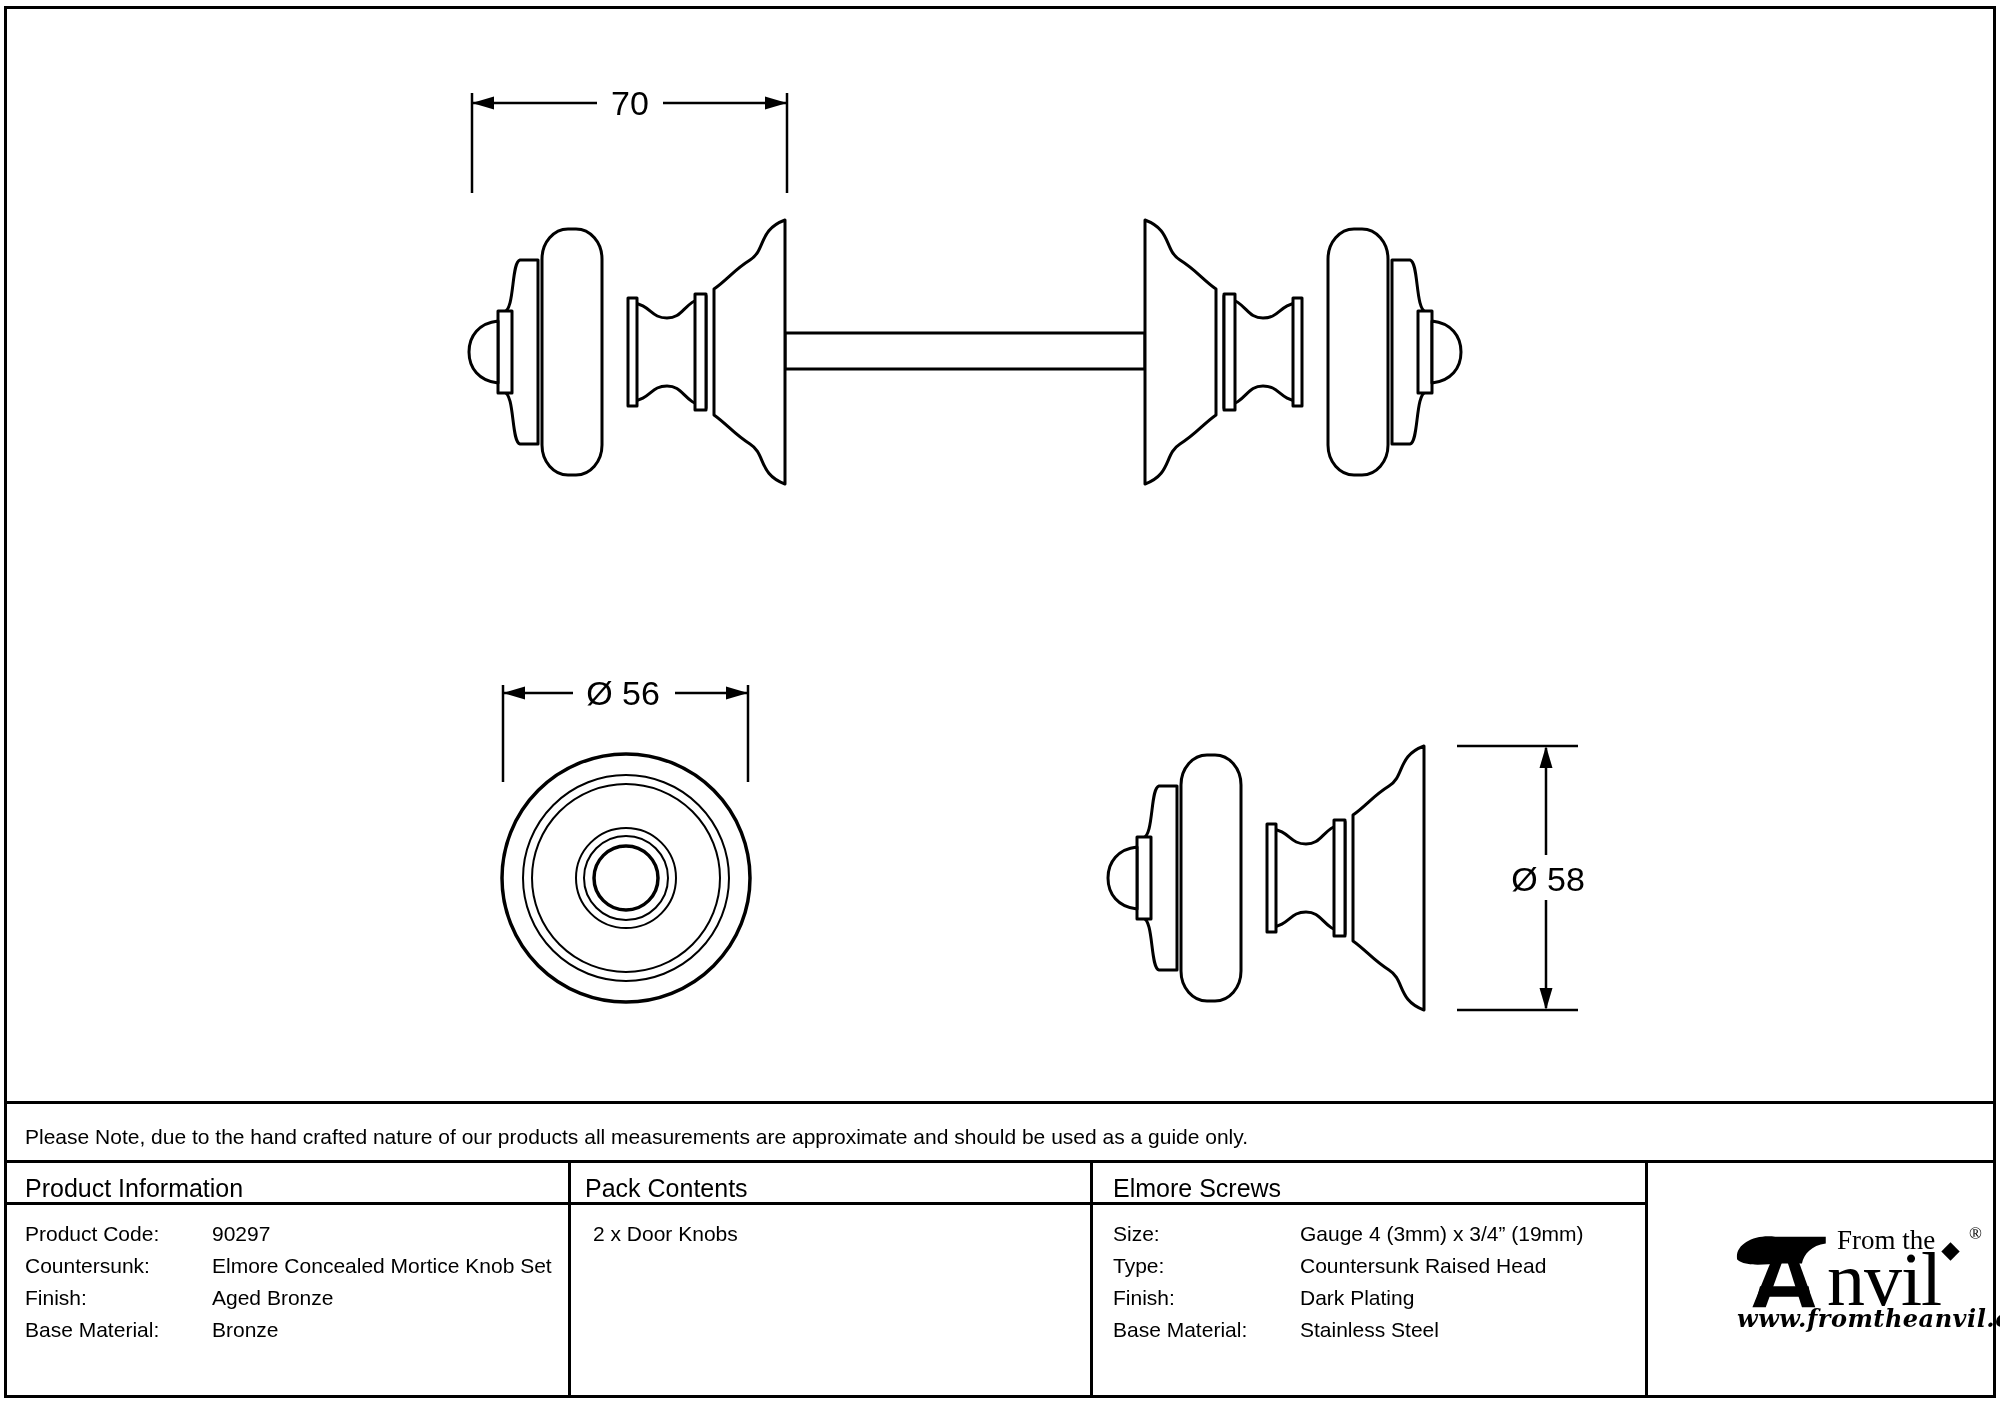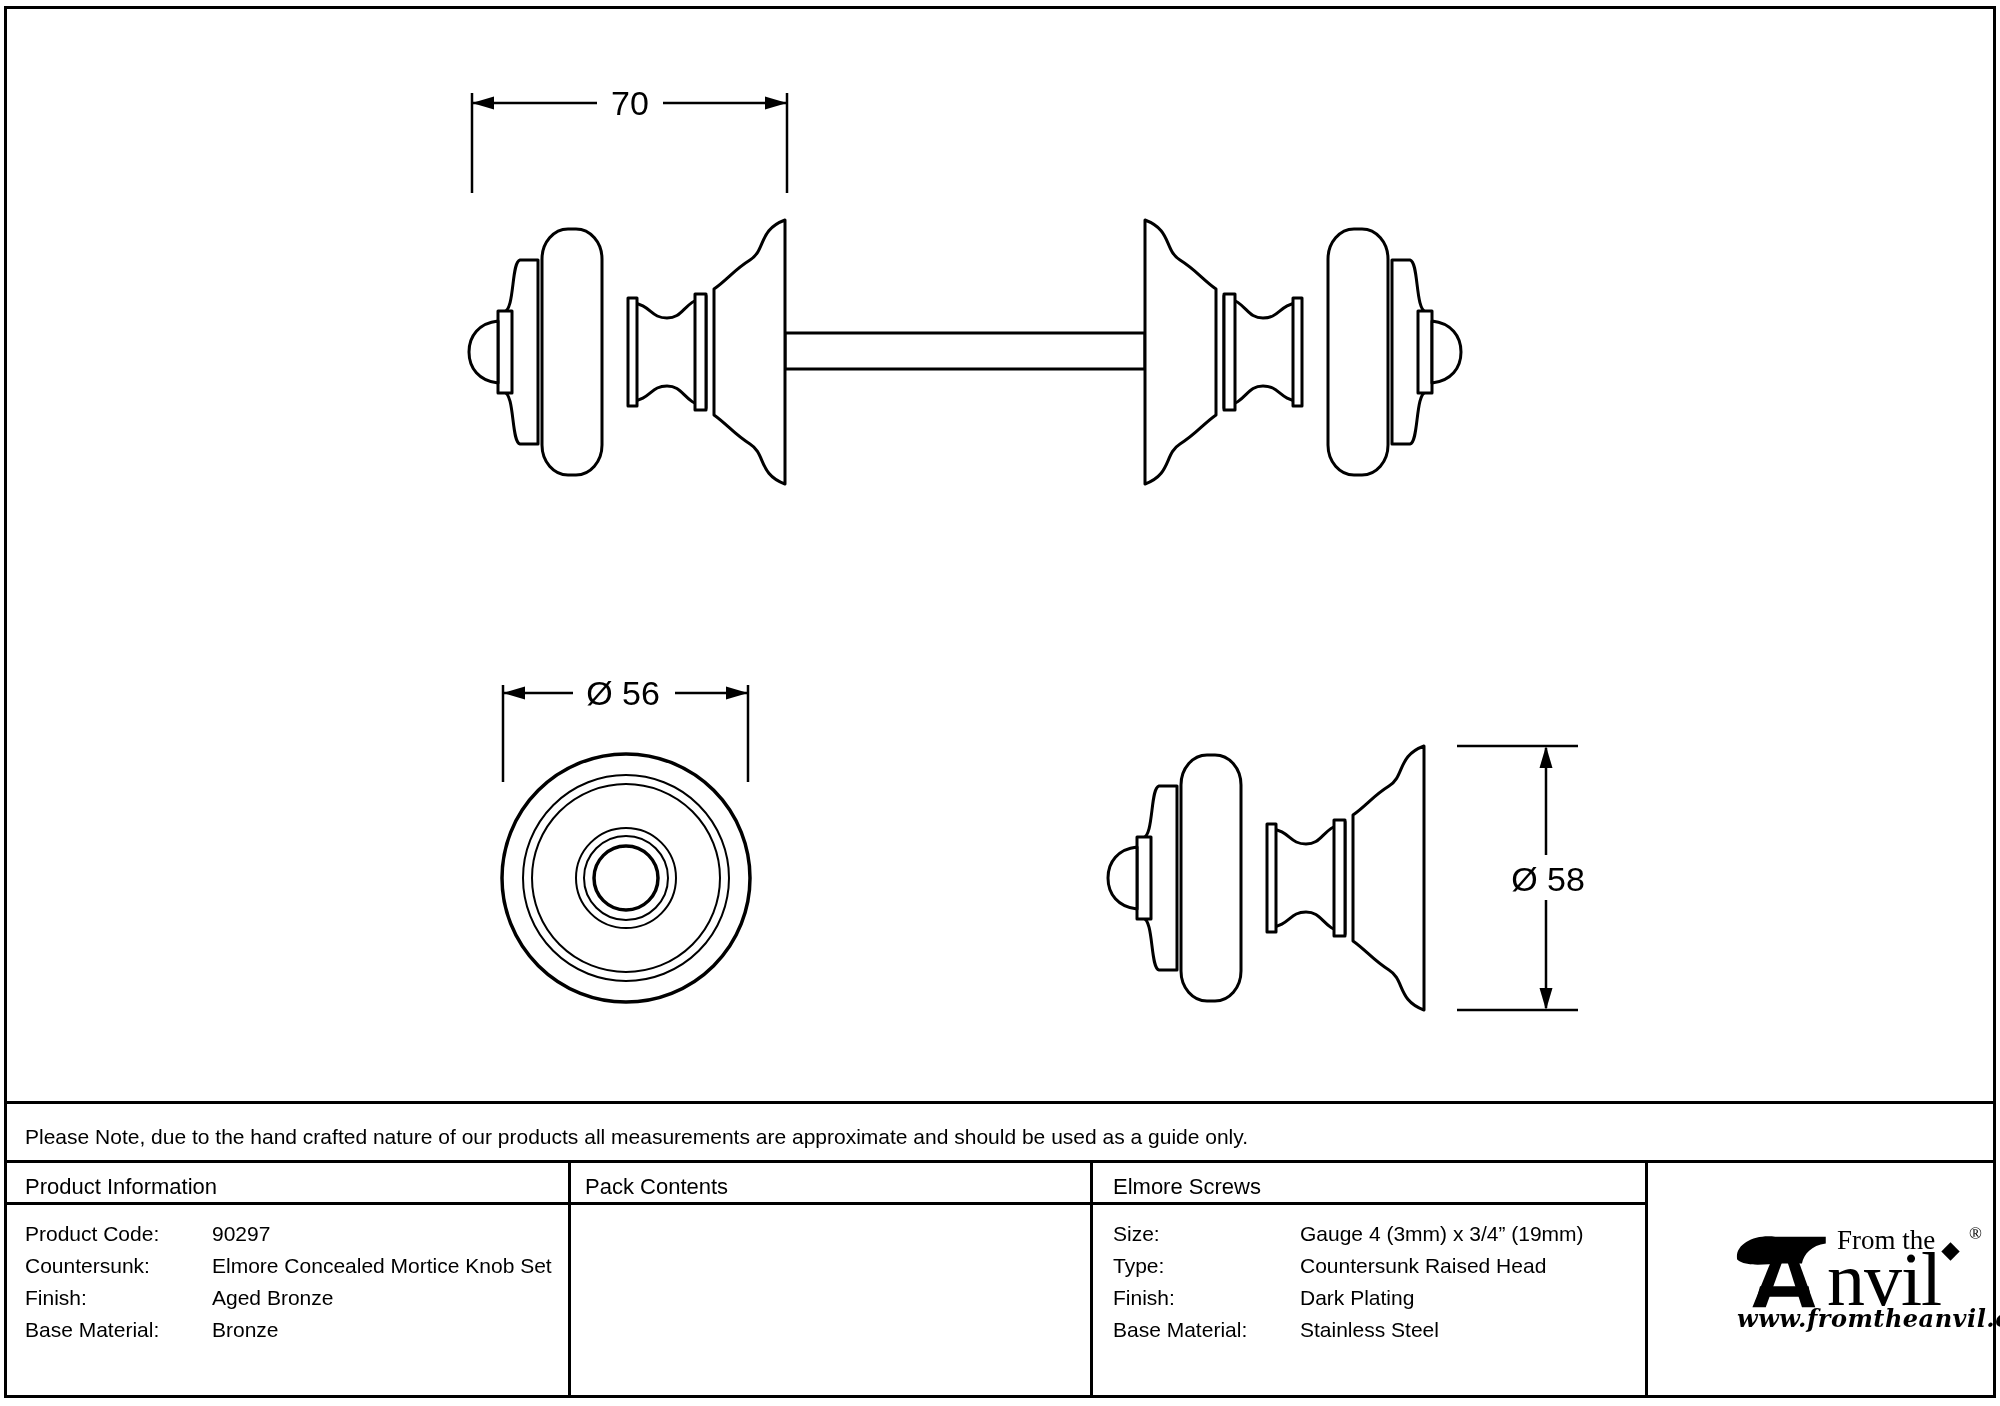--- a/index.html
+++ b/index.html
@@ -1,20 +1,20 @@
 <!DOCTYPE html>
 <html><head>
 <meta charset="utf-8">
 <style>
   html,body{margin:0;padding:0;background:#fff;}
   body{width:2000px;height:1406px;position:relative;font-family:"Liberation Sans",sans-serif;color:#000;overflow:hidden;}
   .abs{position:absolute;}
   #frame{left:4px;top:6px;width:1986px;height:1386px;border:3px solid #000;}
   .hline,.vline{background:#000;}
-  .cell-header{font-size:22px;line-height:1;}
+  .cell-header{font-size:25px;line-height:1;}
   .kv{display:grid;column-gap:12px;font-size:21px;line-height:32px;white-space:nowrap;}
   .kv .lbl{}
   .kv .val{}
   .list{font-size:21px;line-height:32px;white-space:nowrap;}
   #note-text{font-size:21px;line-height:1.2;white-space:nowrap;}
   
   #logo-cell{left:1645px;top:1161px;width:348px;height:234px;margin-left:32px;}
   #logo-tagline{left:160px;top:66px;font-family:"Liberation Serif",serif;font-size:27px;line-height:1;}
   #logo-brand{left:150px;top:80px;font-family:"Liberation Serif",serif;font-size:76px;line-height:1;letter-spacing:-1px;}
   #logo-diamond{left:267px;top:84px;width:13px;height:13px;background:#000;transform:rotate(45deg);}
@@ -104,20 +104,21 @@
   <div class="lbl">Countersunk:</div>
   <div class="val">Elmore Concealed Mortice Knob Set</div>
   <div class="lbl">Finish:</div>
   <div class="val">Aged Bronze</div>
   <div class="lbl">Base Material:</div>
   <div class="val">Bronze</div>
 </div>
 
 <div class="abs cell-header" style="left:585px;top:1176px">Pack Contents</div>
 <div class="abs list" style="left:593px;top:1218px">
+  <div>2 x Door Knobs</div>
 </div>
 
 <div class="abs cell-header" style="left:1113px;top:1176px">Elmore Screws</div>
 <div class="abs kv" style="left:1113px;top:1218px;grid-template-columns:175px auto">
   <div class="lbl">Size:</div>
   <div class="val">Gauge 4 (3mm) x 3/4” (19mm)</div>
   <div class="lbl">Type:</div>
   <div class="val">Countersunk Raised Head</div>
   <div class="lbl">Finish:</div>
   <div class="val">Dark Plating</div>

